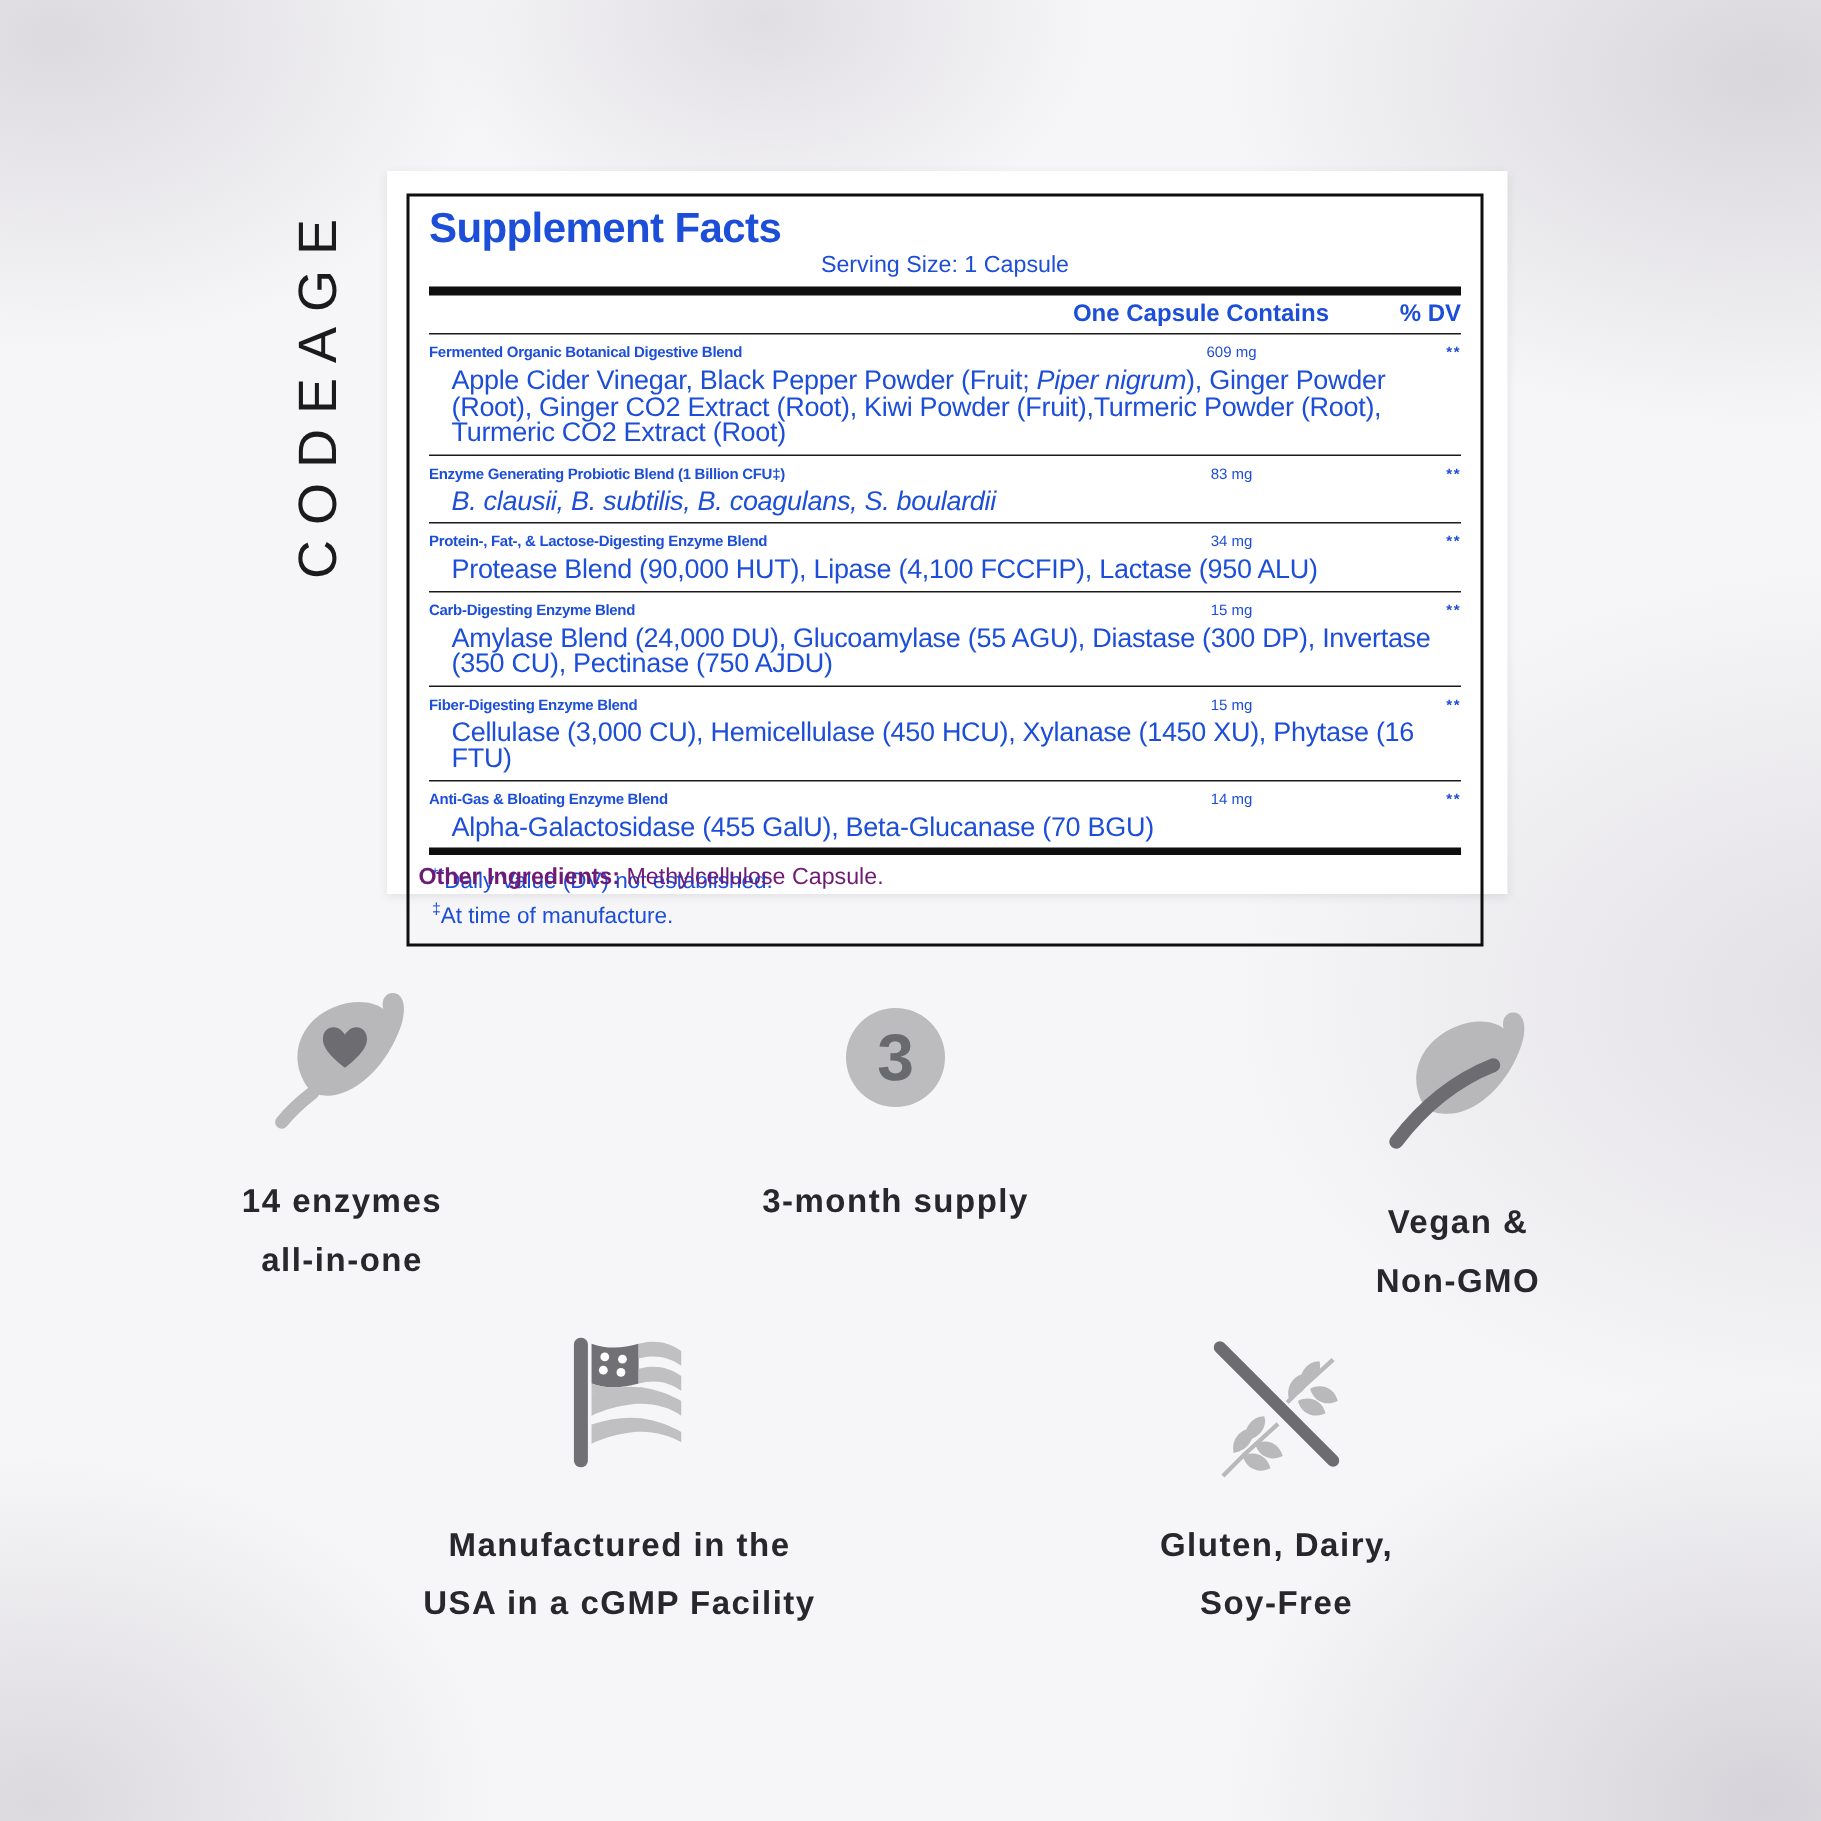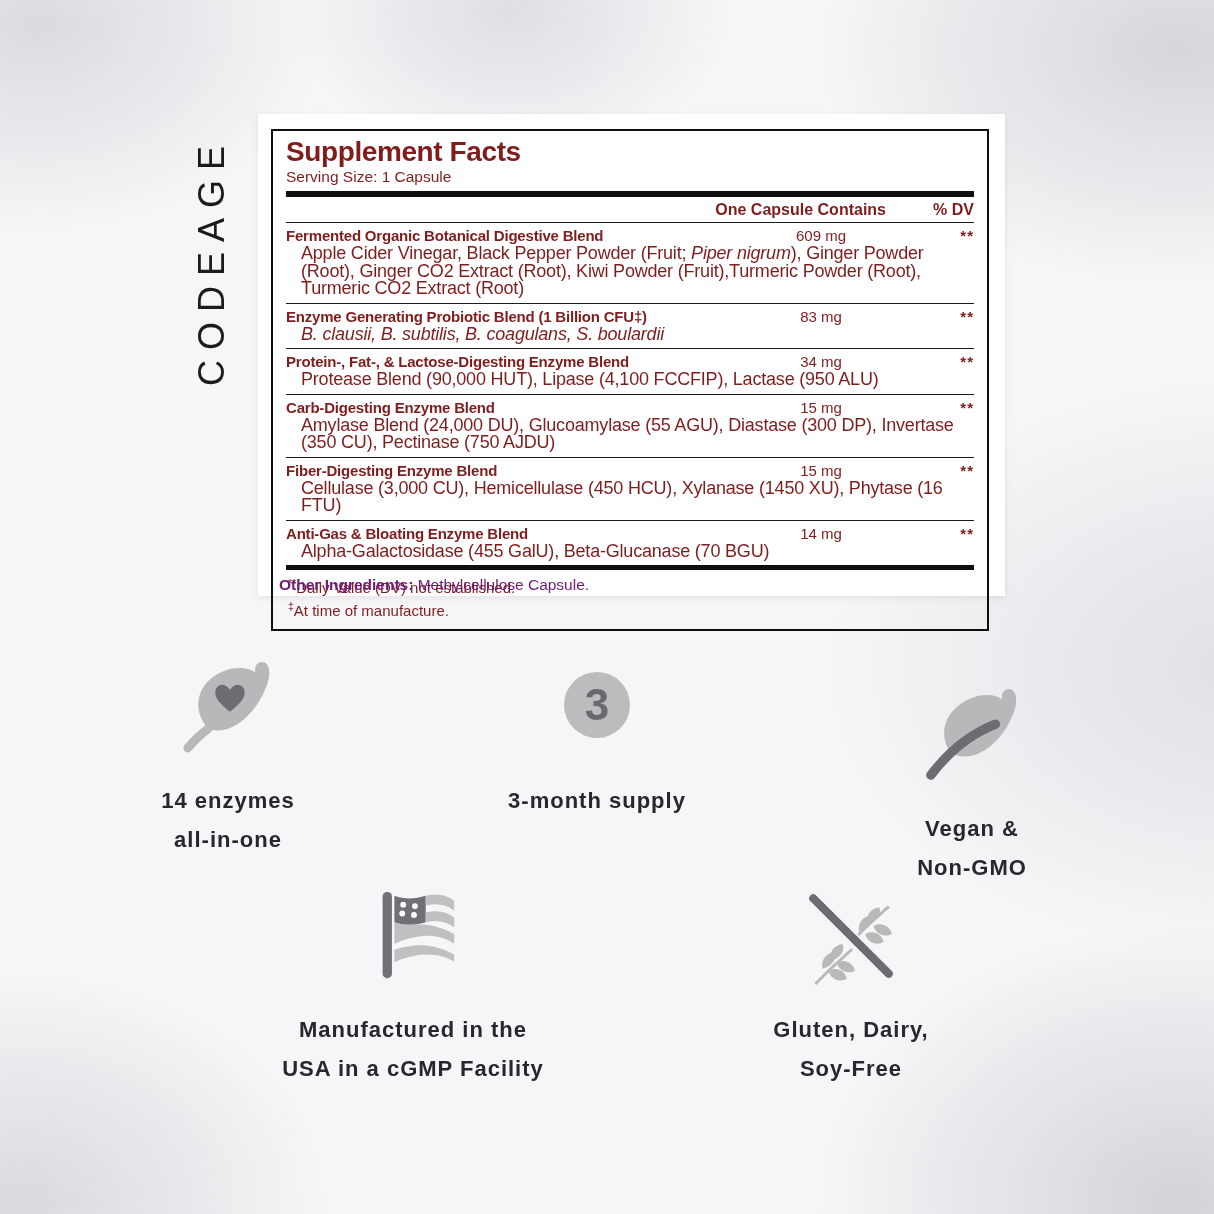--- a/index.html
+++ b/index.html
@@ -17,32 +17,32 @@
 
   
   .logo{position:absolute;left:67px;top:240px;width:290px;height:42px;
     transform:rotate(-90deg);display:flex;align-items:center;justify-content:center;
     font-size:36px;letter-spacing:10px;color:#1b1b1e;font-weight:400;}
 
   
   .card{position:absolute;left:258px;top:114px;width:747px;height:482px;background:#ffffff;
     box-shadow:0 2px 6px rgba(60,60,70,.10);}
   .facts{position:absolute;left:13px;top:15px;right:16px;border:2.5px solid #0f0f10;
-    padding:6px 13px 7px 13px;color:#7f1d1d;}
+    padding:6px 13px 7px 13px;color:#1d4ed8;}
   .facts-title{font-size:28px;font-weight:700;letter-spacing:-0.4px;line-height:30px;}
-  .serving{font-size:15.5px;line-height:18px;margin-top:1px;}
+  .serving{font-size:15.5px;line-height:18px;margin-top:1px;text-align:center;}
   .bar-thick{height:6px;background:#0f0f10;margin-top:5px;}
   .bar-med{height:5px;background:#0f0f10;}
   .hdr{display:flex;align-items:baseline;font-weight:700;font-size:16px;padding:4px 0 3px 0;
     border-bottom:1.5px solid #1b1b1b;}
   .hdr-amt{margin-left:auto;}
   .hdr-dv{width:88px;text-align:right;}
   .srow{padding:4px 0 5px 0;border-bottom:1.5px solid #1b1b1b;}
   .srow:last-child{border-bottom:none;}
-  .srow-top{display:flex;align-items:flex-end;font-size:15px;line-height:17px;}
+  .srow-top{display:flex;align-items:flex-end;font-size:10px;line-height:17px;}
   .bname{flex:1;font-weight:700;letter-spacing:-0.2px;}
   .bamt{width:130px;text-align:center;}
   .bdv{width:88px;text-align:right;font-weight:700;letter-spacing:1px;}
   .bsub{font-size:18px;line-height:17.5px;padding-left:15px;letter-spacing:-0.2px;margin-top:1px;}
   .footnotes{font-size:15px;line-height:19px;padding:4px 0 2px 2px;}
   .footnotes sup{font-size:10.5px;}
   .other{position:absolute;left:21px;top:462px;font-size:15.5px;color:#701a75;}
   .other b{font-weight:700;}
 
   
@@ -148,21 +148,21 @@
   <div class="feat" style="left:432px;top:655px;width:330px;">
     <div class="icon-box">
       <svg width="70" height="70" viewBox="0 0 70 70">
         <circle cx="35" cy="35" r="33" fill="#bcbbbe"></circle>
         <text x="35" y="50" text-anchor="middle" font-family="Liberation Sans, sans-serif" font-size="44" font-weight="bold" fill="#696a6e">3</text>
       </svg>
     </div>
     <p class="cap">3-month supply</p>
   </div>
 
-  <div class="feat" style="left:807px;top:683px;width:330px;">
+  <div class="feat" style="left:807px;top:669px;width:330px;">
     <div class="icon-box">
       <svg width="100" height="98" viewBox="0 0 100 100">
         <path d="M28 70 C14 50 24 25 48 15 C62 9 75 11 81 16 C79 8 85 3 91 6 C97 10 96 22 91 33 C81 57 61 74 43 74 C37 74 32 73 28 70 Z" fill="#b8b7ba"></path>
         <path d="M8 93 C24 72 46 52 74 41" stroke="#6d6c70" stroke-width="9.5" fill="none" stroke-linecap="round"></path>
       </svg>
     </div>
     <p class="cap">Vegan &amp;
 Non-GMO</p>
   </div>
 

